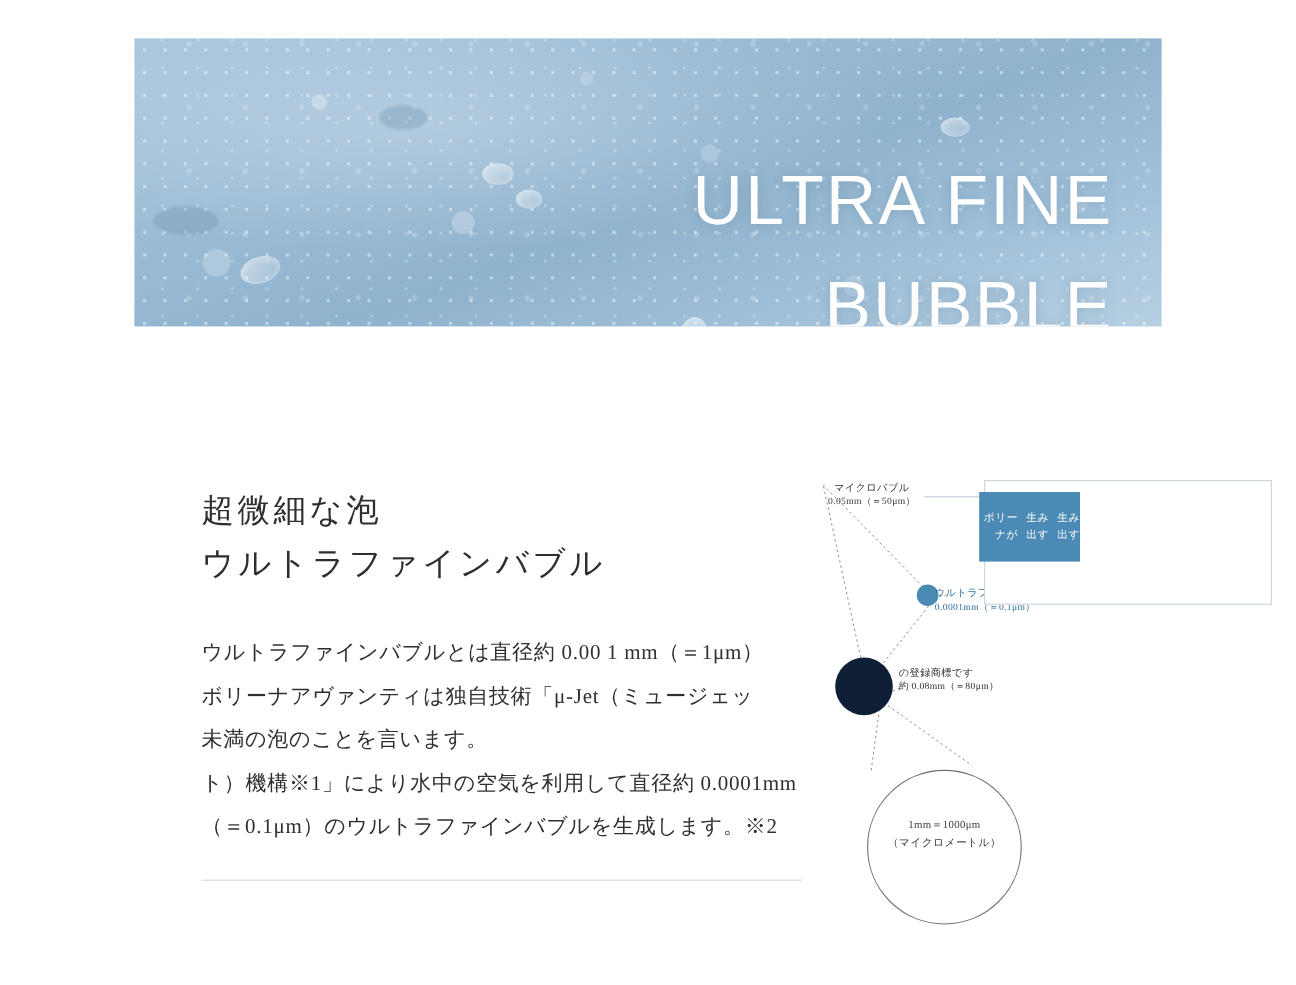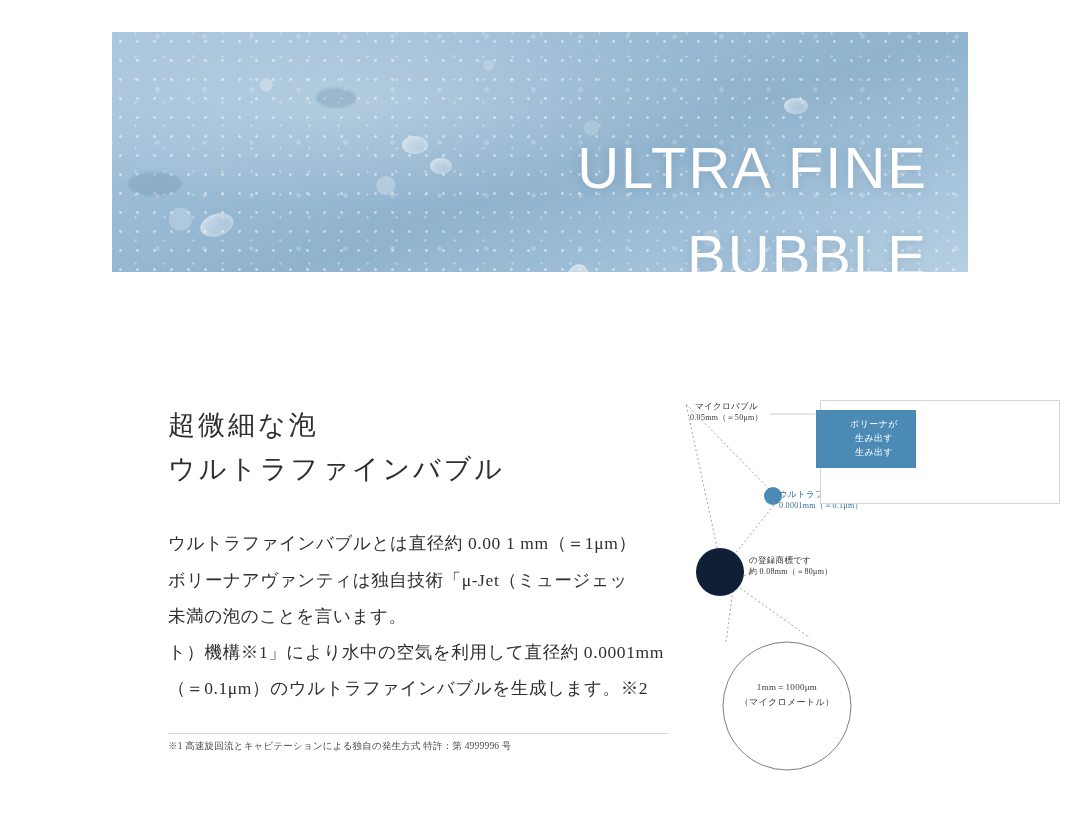--- a/index.html
+++ b/index.html
@@ -160,29 +160,28 @@
   }
   .callout-chip {
     position: absolute;
     left: 156px;
     top: 18px;
     width: 84px;
     height: 58px;
     background: #4a8ab5;
     color: #ffffff;
     display: flex;
-    flex-direction: column;
+    flex-direction: row;
     align-items: center;
     justify-content: center;
     font-family: "Liberation Serif", serif;
     font-size: 9px;
     line-height: 1.55;
     letter-spacing: 0.4px;
     text-align: right;
-    padding-left: 16px;
   }
   .circle-label {
     position: absolute;
     left: 62px;
     top: 288px;
     width: 130px;
     text-align: center;
     font-family: "Liberation Serif", serif;
     font-size: 9px;
     line-height: 1.7;
@@ -222,21 +221,20 @@
     <span class="l2">ウルトラファインバブル</span>
   </h2>
   <div class="body-copy">
     <p>ウルトラファインバブルとは直径約 0.00 1 mm（＝1μm）</p>
     <p>ボリーナアヴァンティは独自技術「μ-Jet（ミュージェッ</p>
     <p>未満の泡のことを言います。</p>
     <p>ト）機構※1」により水中の空気を利用して直径約 0.0001mm</p>
     <p>（＝0.1μm）のウルトラファインバブルを生成します。※2</p>
   </div>
   <div class="footnotes">
-    <p class="fn">※1 高速旋回流とキャビテーションによる独自の発生方式 特許：第 4999996 号</p>
   </div>
 </div>
 
 <div class="diagram">
 
   <svg width="400" height="396" viewBox="0 0 400 396" aria-hidden="true">
 
     <g stroke="#8a8a8a" stroke-width="0.8" stroke-dasharray="2,2.5" fill="none">
       <line x1="62" y1="178" x2="26" y2="12"></line>
       <line x1="62" y1="178" x2="118" y2="108"></line>

